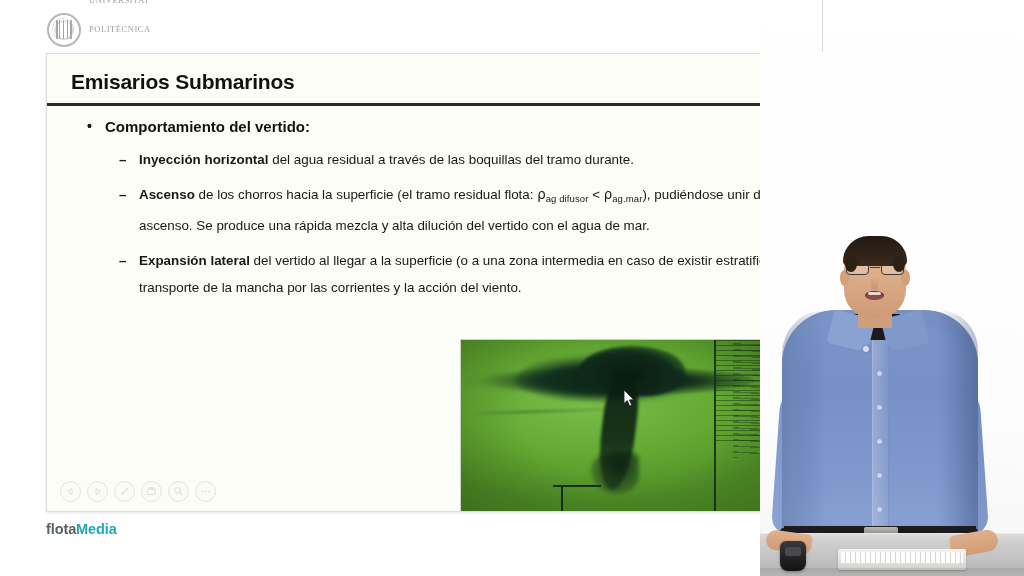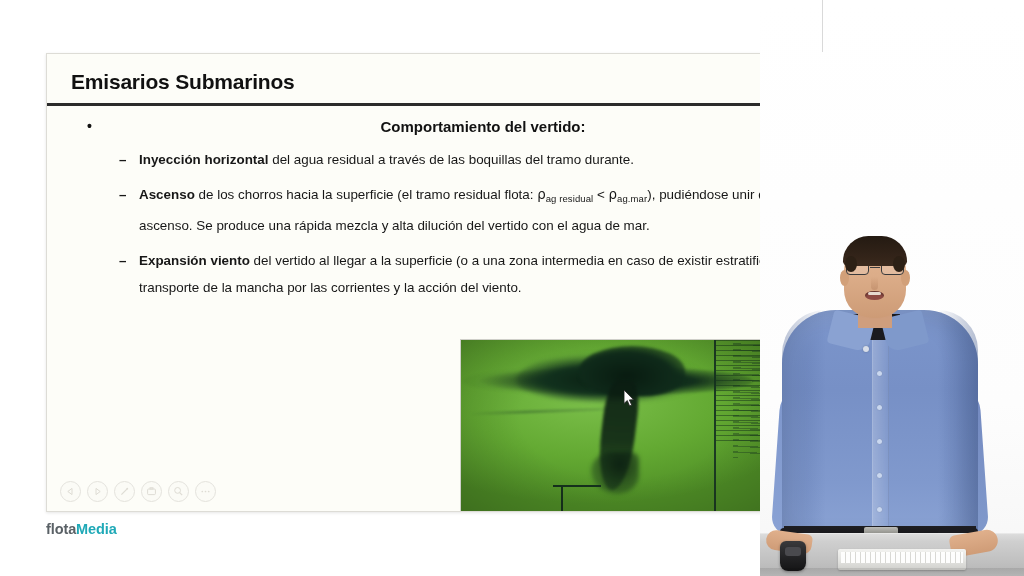--- a/index.html
+++ b/index.html
@@ -106,21 +106,20 @@
     width: 100%;
     color: #121212;
   }
   .bullet-l1 {
     position: relative;
     margin-left: 40px;
     font-size: 15px;
     font-weight: bold;
     line-height: 22px;
     padding-left: 18px;
-    text-align: center;
   }
   .bullet-l1::before {
     content: "\2022";
     position: absolute;
     left: 0; top: -1px;
     font-size: 14px;
   }
   .bullet-l2 {
     position: relative;
     margin-left: 72px;
@@ -586,44 +585,52 @@
     left: -10px; bottom: 0;
     width: 290px; height: 8px;
     background: linear-gradient(180deg, rgba(0,0,0,0.10), rgba(0,0,0,0));
   }
 </style>
 </head>
 <body>
 
 <div id="stage">
 
+  <div id="upv-logo">
+    <div id="upv-seal"></div>
+    <div id="upv-name">
+      <span>UNIVERSITAT</span>
+      <span>POLITÈCNICA</span>
+      <span>DE VALÈNCIA</span>
+    </div>
+  </div>
 
   <div id="slide">
 
     <div id="slide-title">Emisarios Submarinos</div>
     <div id="title-rule"></div>
 
     <div id="slide-body">
 
       <div class="bullet-l1">
         <span>Comportamiento del vertido:</span>
       </div>
 
       <div class="bullet-l2">
         <b>Inyección horizontal</b><span> del agua residual a través de las boquillas del tramo durante.</span>
       </div>
 
       <div class="bullet-l2">
-        <b>Ascenso</b><span> de los chorros hacia la superficie (el tramo residual flota: </span><span class="rho">ρ</span><span class="sub">ag residual</span>
+        <b>Ascenso</b><span> de los chorros hacia la superficie (el tramo residual flota: </span><span class="rho">ρ</span><span class="sub">ag difusor</span>
         <span>&lt;</span>
         <span class="rho">ρ</span><span class="sub">ag.mar</span><span>), pudiéndose unir durante el ascenso. Se produce una rápida mezcla y alta dilución del vertido con el agua de mar.</span>
       </div>
 
       <div class="bullet-l2">
-        <b>Expansión viento</b><span> del vertido al llegar a la superficie (o a una zona intermedia en caso de existir estratificación) y transporte de la mancha por las corrientes y la acción del viento.</span>
+        <b>Expansión lateral</b><span> del vertido al llegar a la superficie (o a una zona intermedia en caso de existir estratificación) y transporte de la mancha por las corrientes y la acción del viento.</span>
       </div>
     </div>
 
     <div id="plume-figure">
       <div id="plume-canvas">
         <div id="plume-comb"></div>
         <div id="plume-comb2"></div>
         <div id="plume-rod"></div>
         <div id="plume-haze"></div>
         <div id="plume-horiz"></div>

